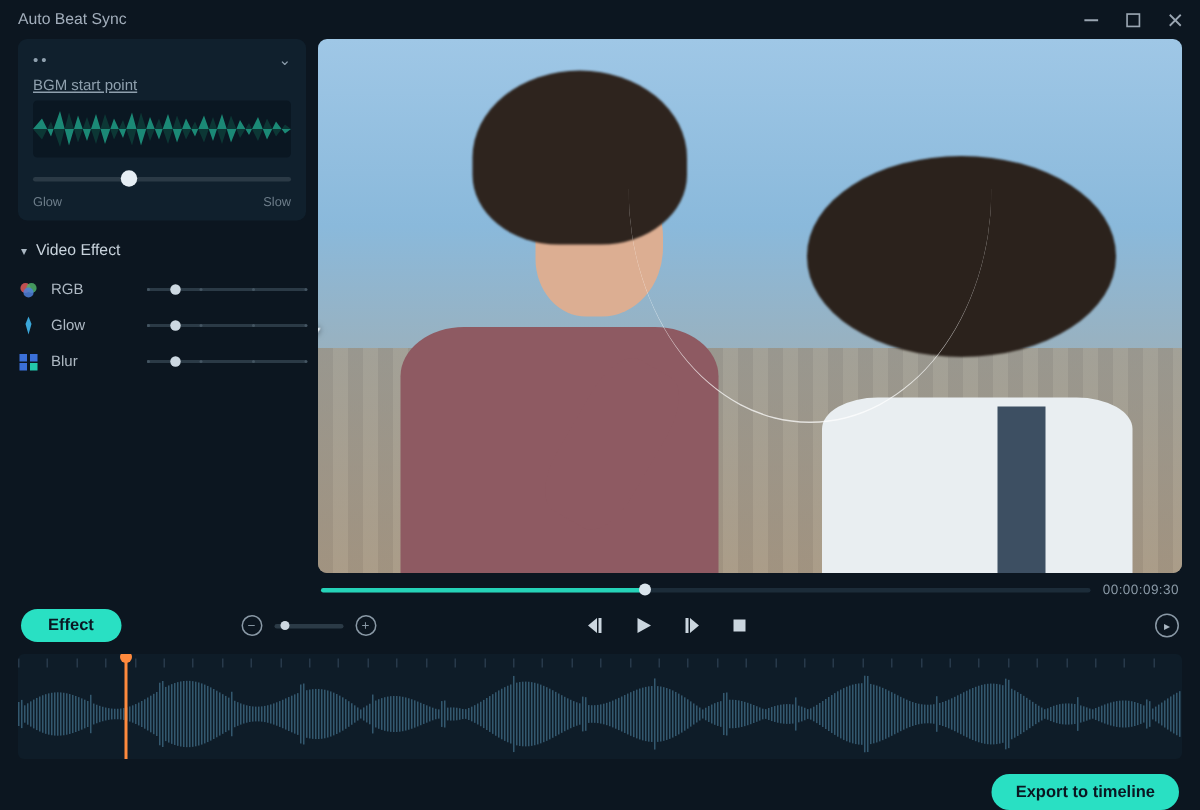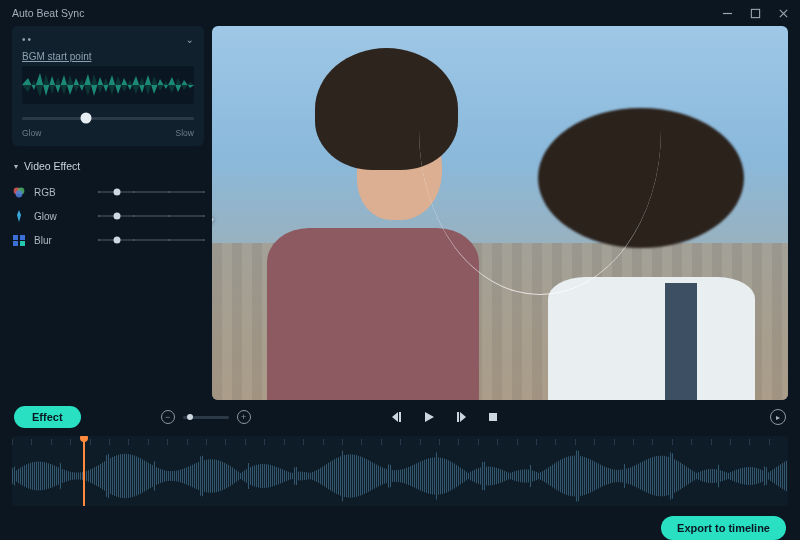--- a/index.html
+++ b/index.html
@@ -195,20 +195,27 @@
           <div class="hairA"></div>
       </div>
       <div class="person personB">
         <div class="shirtB"></div>
           <div class="strap"></div>
           <div class="faceB"></div>
           <div class="hairB"></div>
       </div>
       <div class="wire"></div>
       <div class="cursor-arrow" style="left:-4px; top:190px"></div>
+    </div>
+    <div class="scrub">
+      <div class="scrub-track">
+        <div class="scrub-fill" id="scrub-fill" style="width: 42%;"></div>
+        <div class="scrub-thumb" id="scrub-thumb" style="left: 42%;"></div>
+      </div>
+      <span class="time">00:00:09:30</span>
     </div>
   </div>
 </div>
 
 <div class="midbar">
   <button class="analyze">Effect</button>
   <div class="spacer-sm"></div>
   <div class="zoom">
     <div class="zbtn">−</div>
     <div class="ztrack">

